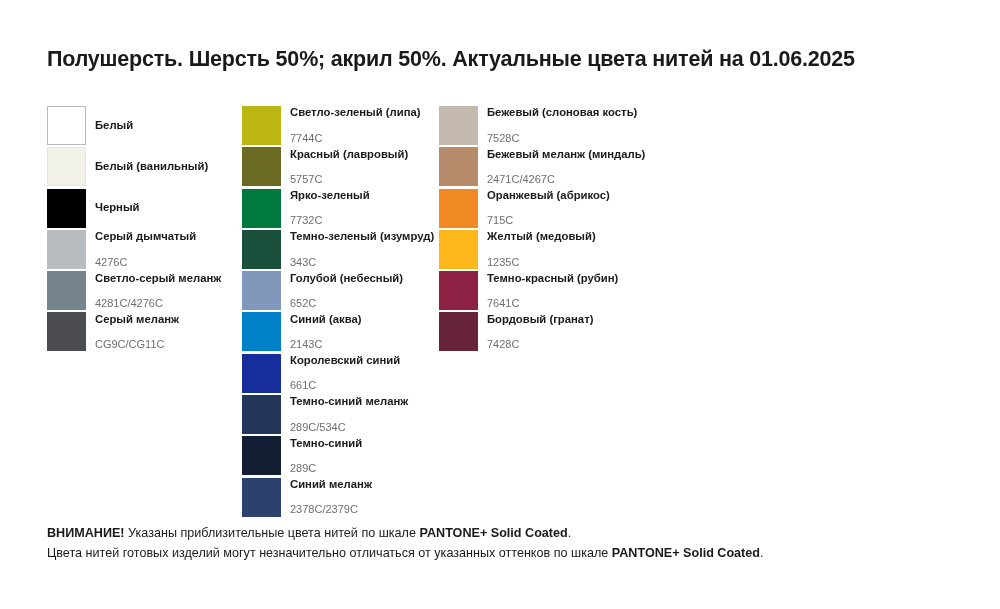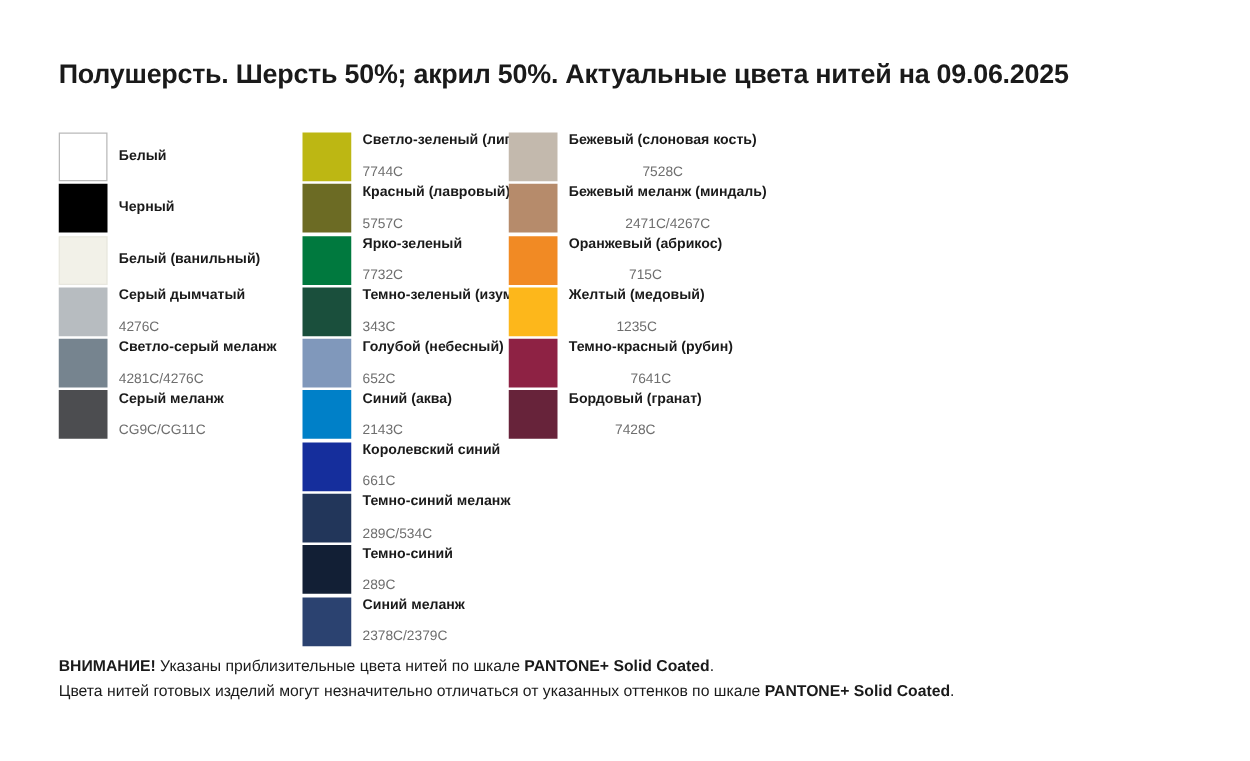--- a/index.html
+++ b/index.html
@@ -40,21 +40,21 @@
     left: 0;
     top: 106px;
     width: 1000px;
   }
   .column {
     position: absolute;
     top: 0;
   }
   .col-0 { left: 47px;  width: 195px; }
   .col-1 { left: 242px; width: 175px; }
-  .col-2 { left: 407px; width: 260px; text-align: center; }
+  .col-2 { left: 439px; width: 260px; }
 
   
   .swatch-row {
     position: relative;
     height: 39px;
     margin-bottom: 2.3px;
   }
   .swatch {
     position: absolute;
     left: 0;
@@ -107,40 +107,40 @@
     line-height: 1.62;
   }
   .footer-line { white-space: nowrap; }
   .footer b { font-weight: bold; }
 </style>
 </head>
 <body>
 
 <div class="page">
 
-  <div class="title">Полушерсть. Шерсть 50%; акрил 50%. Актуальные цвета нитей на 09.06.2025</div>
+  <div class="title">Полушерсть. Шерсть 50%; акрил 50%. Актуальные цвета нитей на 01.06.2025</div>
 
   <div class="columns">
     <div class="column col-0">
         <div class="swatch-row">
           <div class="swatch bordered" title="Белый" style="background: rgb(255, 255, 255);"></div>
           <div class="labels">
             <div class="sw-name">Белый</div>
           </div>
         </div>
         <div class="swatch-row">
+          <div class="swatch hairline" title="Белый (ванильный)" style="background: rgb(242, 241, 232);"></div>
+          <div class="labels">
+            <div class="sw-name">Белый (ванильный)</div>
+          </div>
+        </div>
+        <div class="swatch-row">
           <div class="swatch" title="Черный" style="background: rgb(0, 0, 0);"></div>
           <div class="labels">
             <div class="sw-name">Черный</div>
-          </div>
-        </div>
-        <div class="swatch-row">
-          <div class="swatch hairline" title="Белый (ванильный)" style="background: rgb(242, 241, 232);"></div>
-          <div class="labels">
-            <div class="sw-name">Белый (ванильный)</div>
           </div>
         </div>
         <div class="swatch-row">
           <div class="swatch" title="Серый дымчатый" style="background: rgb(183, 188, 192);"></div>
           <div class="labels">
             <div class="sw-name">Серый дымчатый</div>
             <div class="sw-code">4276C</div>
           </div>
         </div>
         <div class="swatch-row">

